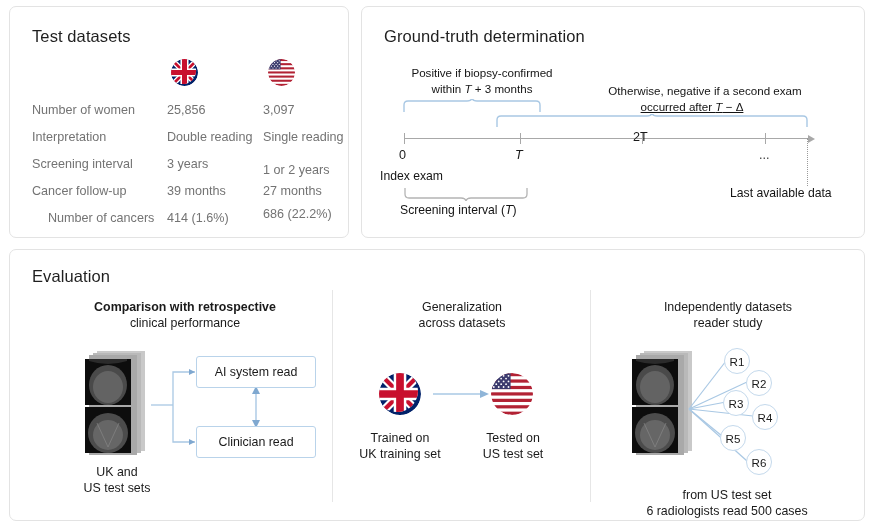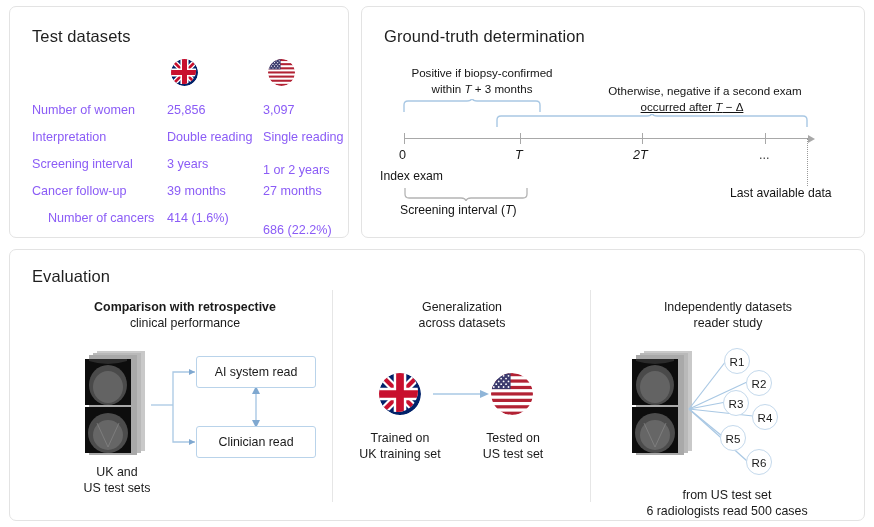--- a/index.html
+++ b/index.html
@@ -28,21 +28,21 @@
     font-size: 16.5px;
     color: #1f1f1f;
     letter-spacing: 0.1px;
     white-space: nowrap;
   }
 
   
   .flag { position: absolute; width: 27px; height: 27px; border-radius: 50%; overflow: hidden; }
   .flag svg { display:block; width: 27px; height: 27px; }
 
-  .tbl { position: absolute; font-size: 12.6px; color: #8b5cf6; white-space: nowrap; }
+  .tbl { position: absolute; font-size: 12.6px; color: #737373; white-space: nowrap; }
   .tbl-row-label { left: 22px; }
   .tbl-col-uk    { left: 157px; }
   .tbl-col-us    { left: 253px; }
 
   
   .tl-text { position: absolute; font-size: 11.6px; color: #141414; white-space: nowrap; }
 
   .axis-line {
     position: absolute; height: 1.4px; background: #a8a8a8;
   }
@@ -162,21 +162,21 @@
     <div class="tbl tbl-row-label" style="top:150px;">Screening interval</div>
     <div class="tbl tbl-col-uk" style="top:150px;">3 years</div>
     <div class="tbl tbl-col-us" style="top:156px;">1 or 2 years</div>
 
     <div class="tbl tbl-row-label" style="top:177px;">Cancer follow-up</div>
     <div class="tbl tbl-col-uk" style="top:177px;">39 months</div>
     <div class="tbl tbl-col-us" style="top:177px;">27 months</div>
 
     <div class="tbl tbl-row-label" style="top:204px;margin-left:16px;">Number of cancers</div>
     <div class="tbl tbl-col-uk" style="top:204px;">414 (1.6%)</div>
-    <div class="tbl tbl-col-us" style="top:216px;">686 (22.2%)</div>
+    <div class="tbl tbl-col-us" style="top:200px;">686 (22.2%)</div>
   </div>
 
   <div class="panel" id="panel-gt">
 
     <div class="panel-title" style="left:22px; top:20px;">Ground-truth determination</div>
 
     <div class="tl-text" style="left:25px; top:59px; width:190px; text-align:center;">Positive if biopsy-confirmed</div>
     <div class="tl-text tl-italic-host" style="left:25px; top:75px; width:190px; text-align:center;">within <i>T</i> + 3 months</div>
 
     <div class="tl-text" style="left:198px; top:77px; width:290px; text-align:center;">Otherwise, negative if a second exam</div>
@@ -199,21 +199,21 @@
 
     <div class="tick" style="left:42px;  top:126px;"></div>
     <div class="tick" style="left:158px; top:126px;"></div>
     <div class="tick" style="left:280px; top:126px;"></div>
     <div class="tick" style="left:403px; top:126px;"></div>
 
     <div class="dotted-v" style="left:445px; top:131px; height:48px;"></div>
 
     <div class="axis-lbl" style="left:37px;  top:141px;">0</div>
     <div class="axis-lbl" style="left:153px; top:141px; font-style:italic;">T</div>
-    <div class="axis-lbl" style="left:271px; top:141px; font-style:italic;">2T</div>
+    <div class="axis-lbl" style="left:271px; top:123px; ">2T</div>
     <div class="axis-lbl" style="left:397px; top:141px; color:#3a3a3a;">...</div>
 
     <div class="tl-text" style="left:18px; top:162px; font-size:12.2px;">Index exam</div>
 
     <div class="tl-text" style="left:368px; top:179px; font-size:12.2px;">Last available data</div>
 
     <div class="brace" style="left:42px; top:180px;">
       <svg width="124" height="14" viewBox="0 0 124 14">
         <path d="M1,1 L1,7 Q1,11 5,11 L57,11 Q62,11 62,15 Q62,11 67,11 L119,11 Q123,11 123,7 L123,1" fill="none" stroke="#b4b4b4" stroke-width="1.3"></path>
       </svg>

